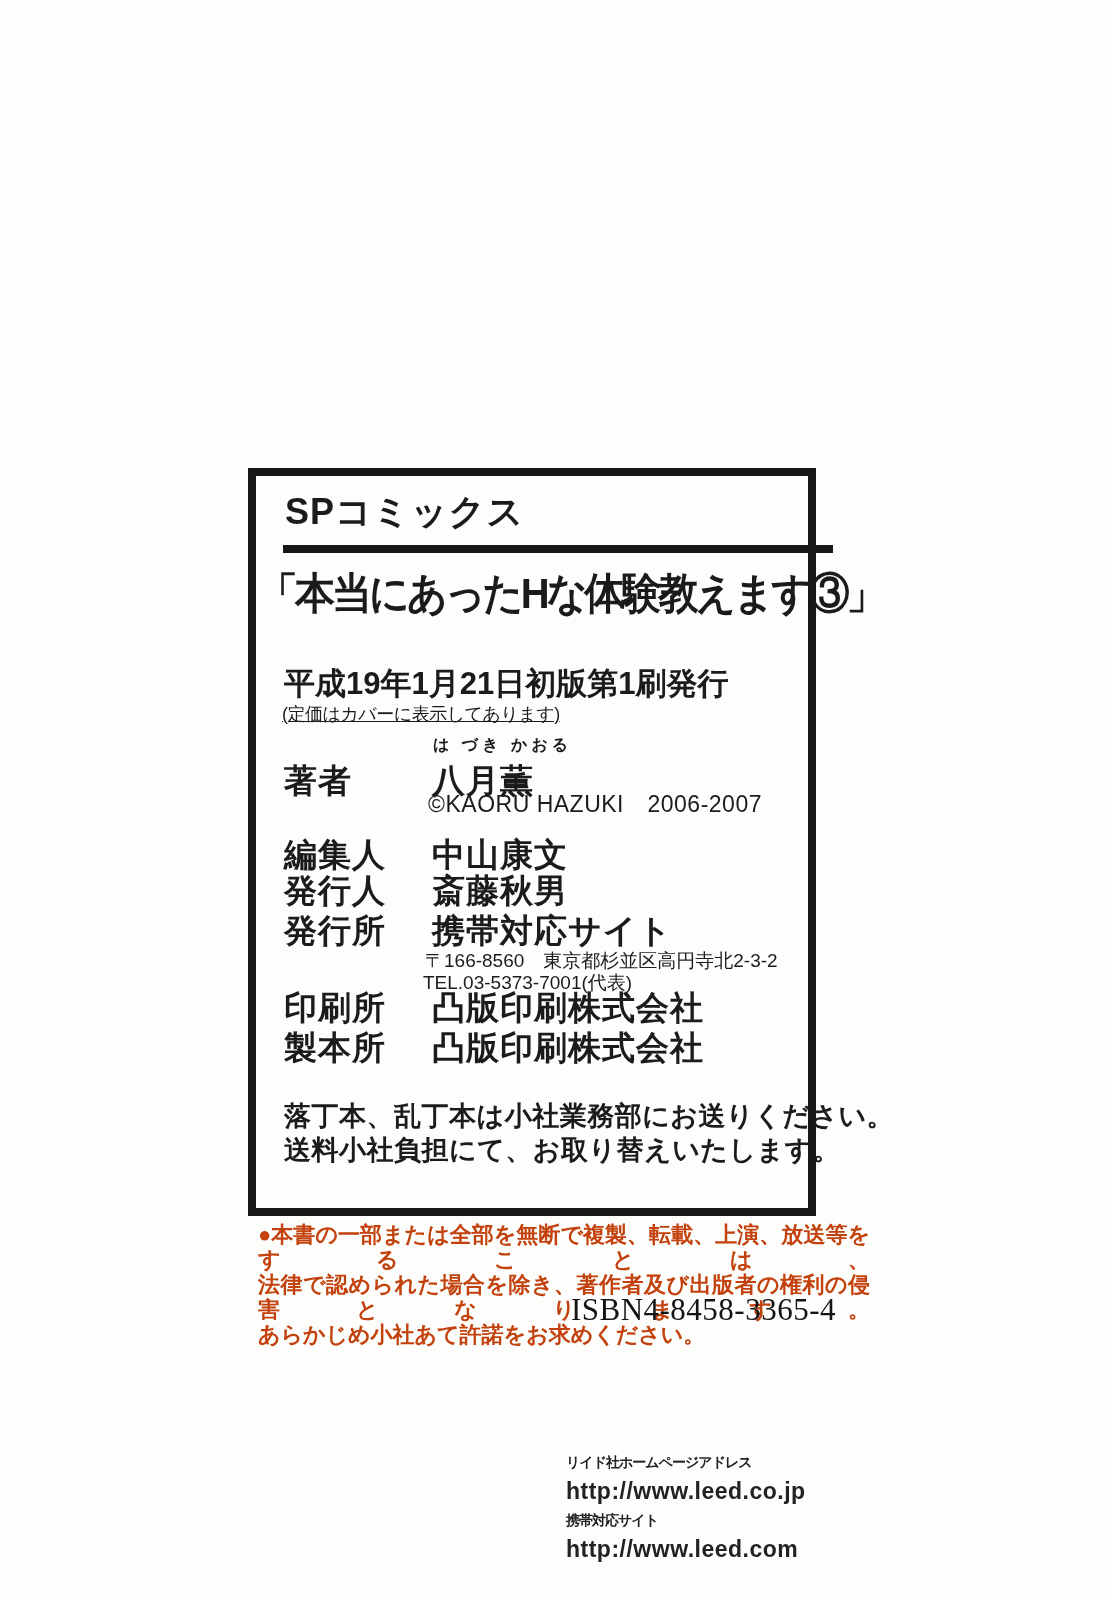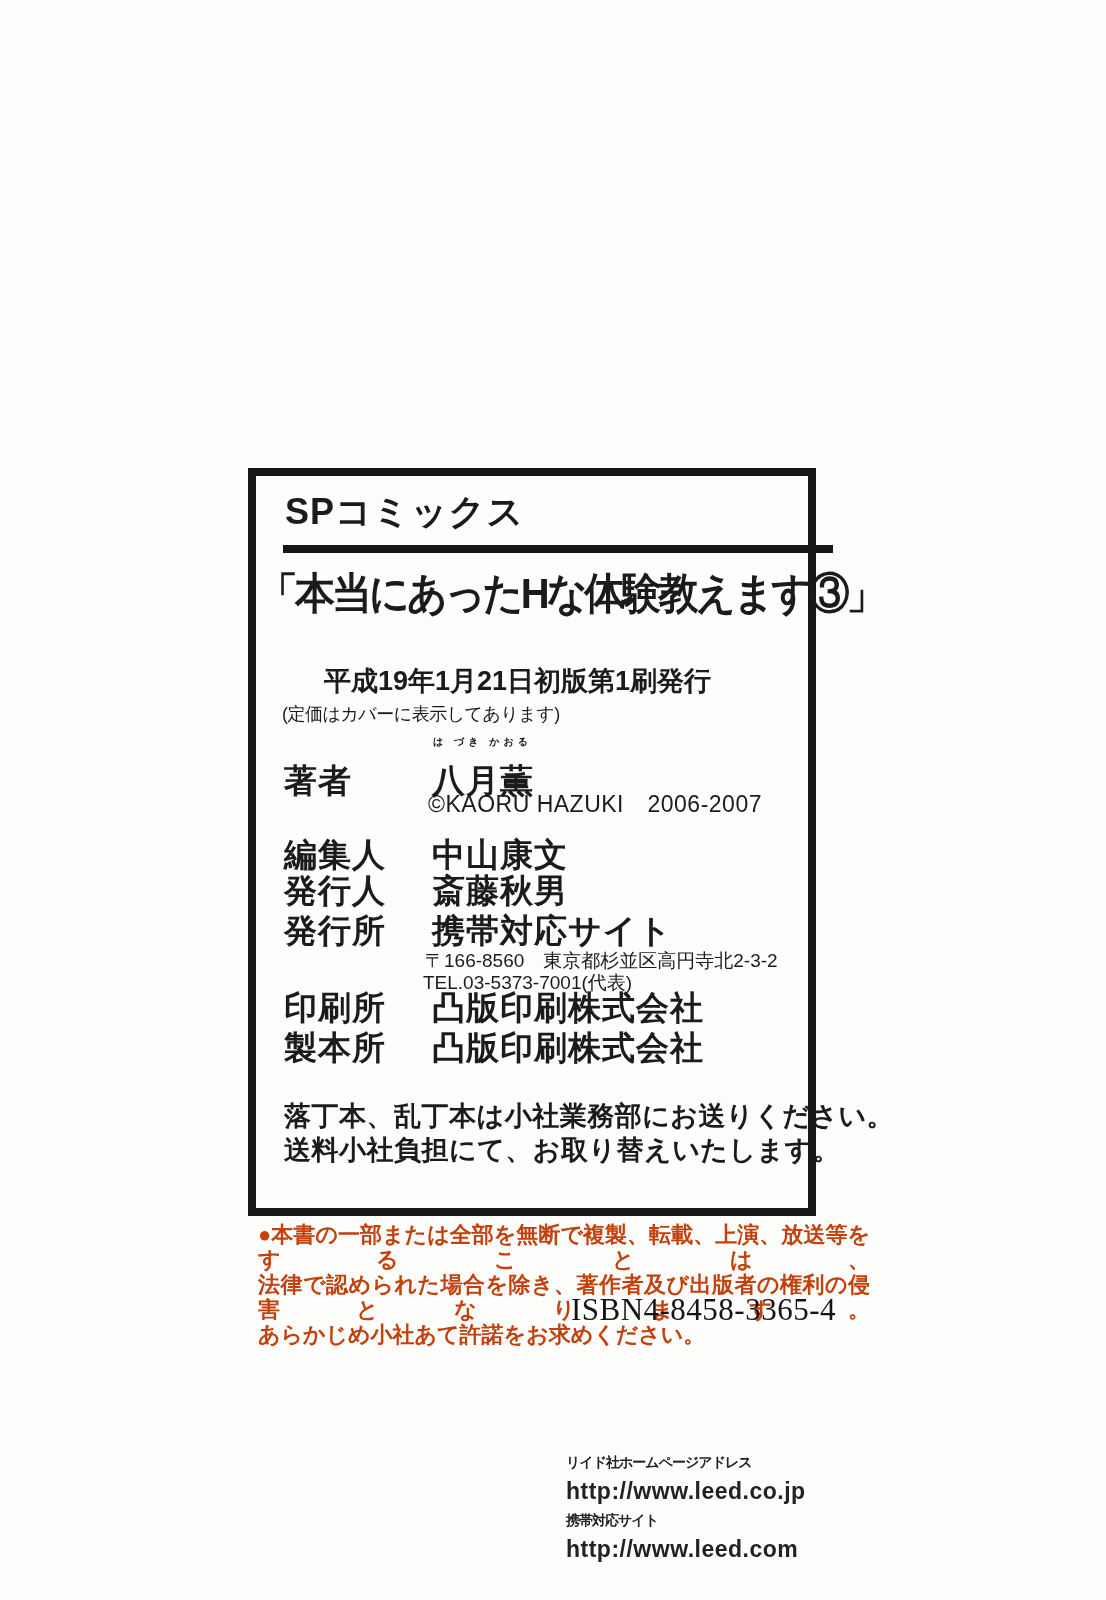--- a/index.html
+++ b/index.html
@@ -35,42 +35,41 @@
     background:#171717;
   }
   .book-title{
     left:2px;top:92px;
     font-size:40px;font-weight:900;letter-spacing:-3px;
     line-height:1.15;
     transform:scaleY(1.08);transform-origin:top left;
   }
   .edition-date{
     left:28px;top:189px;
-    font-size:27px;font-weight:700;letter-spacing:0px;
+    font-size:31px;font-weight:700;letter-spacing:0px;
     line-height:1.2;
-    margin-left:40px;
   }
   .price-note{
     left:26px;top:226px;
-    font-size:18px;font-weight:500;letter-spacing:-0.5px;
+    font-size:18px;font-weight:500;letter-spacing:-0.5px;text-decoration:underline;
   }
 
   .credit-row{display:flex;left:28px;}
   .credit-label{width:148px;font-size:33px;font-weight:700;letter-spacing:1px;line-height:1.15;}
   .credit-value{font-size:33px;font-weight:700;letter-spacing:1px;line-height:1.15;}
   .row-author{top:274px;margin-top:12px;}
   .row-editor{top:360px;}
   .row-publisher{top:396px;}
   .row-office{top:436px;}
   .row-printer{top:513px;}
   .row-binder{top:553px;}
 
   .author-furigana{
     left:177px;top:259px;
-    font-size:10px;font-weight:600;letter-spacing:4px;text-align:right;
+    font-size:16px;font-weight:600;letter-spacing:4px;text-align:right;
   }
   .author-copyright{
     left:172px;top:313px;
     font-size:23px;font-weight:500;letter-spacing:0.5px;
   }
   .office-address{
     left:169px;top:472px;
     font-size:19px;font-weight:500;letter-spacing:0px;
   }
   .office-phone{

